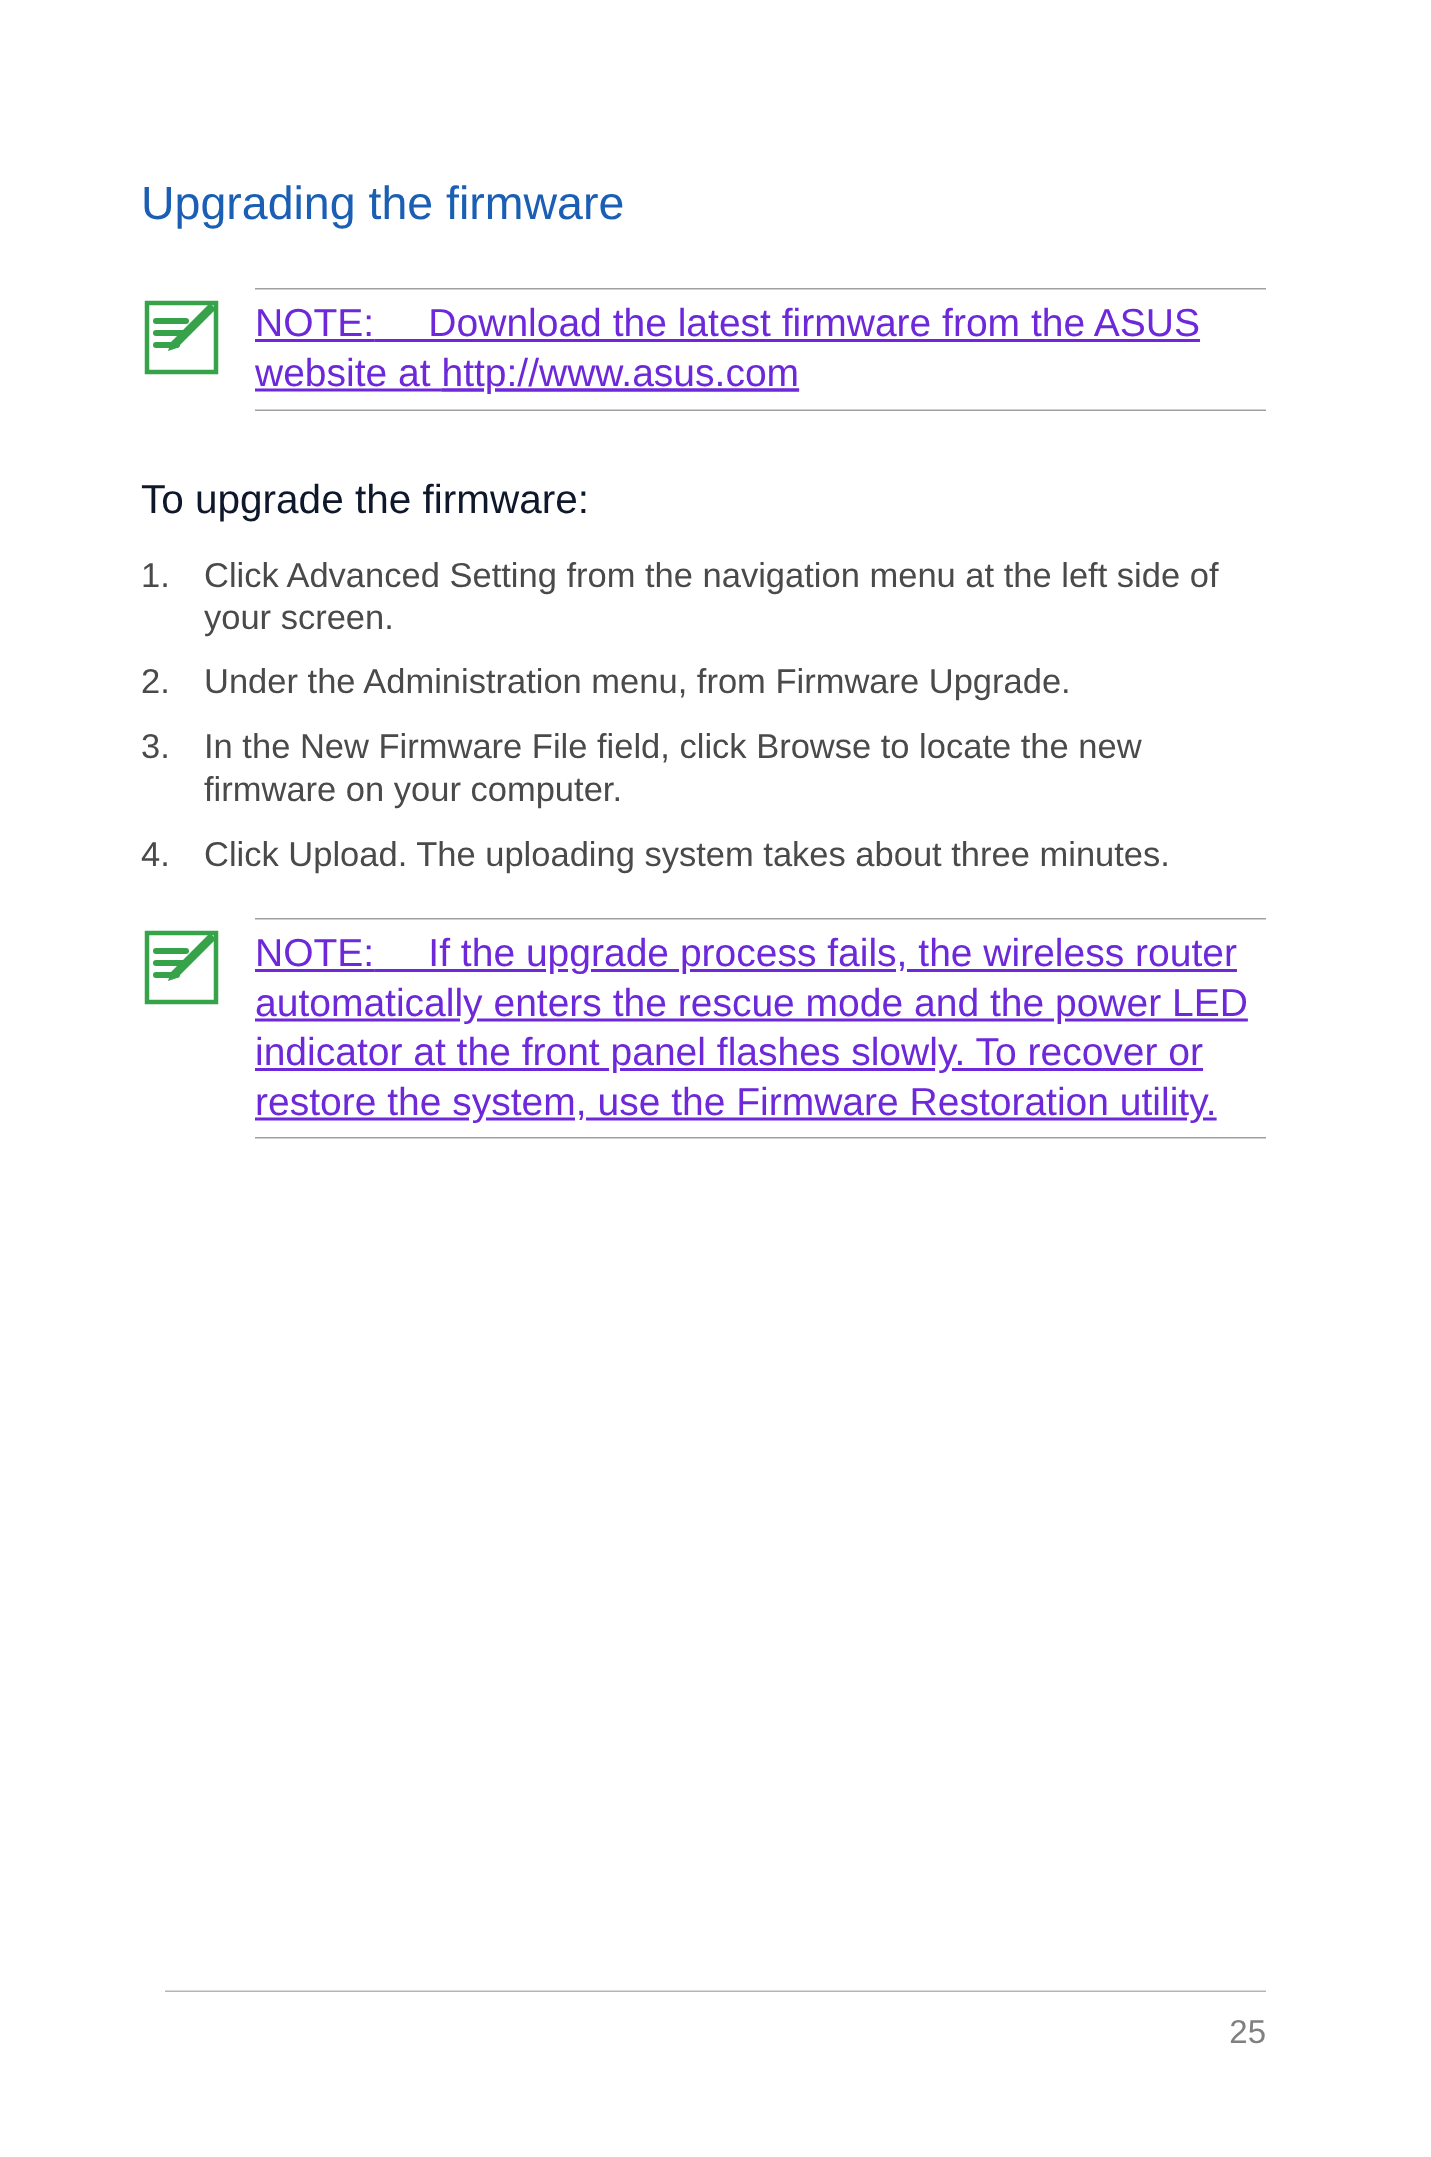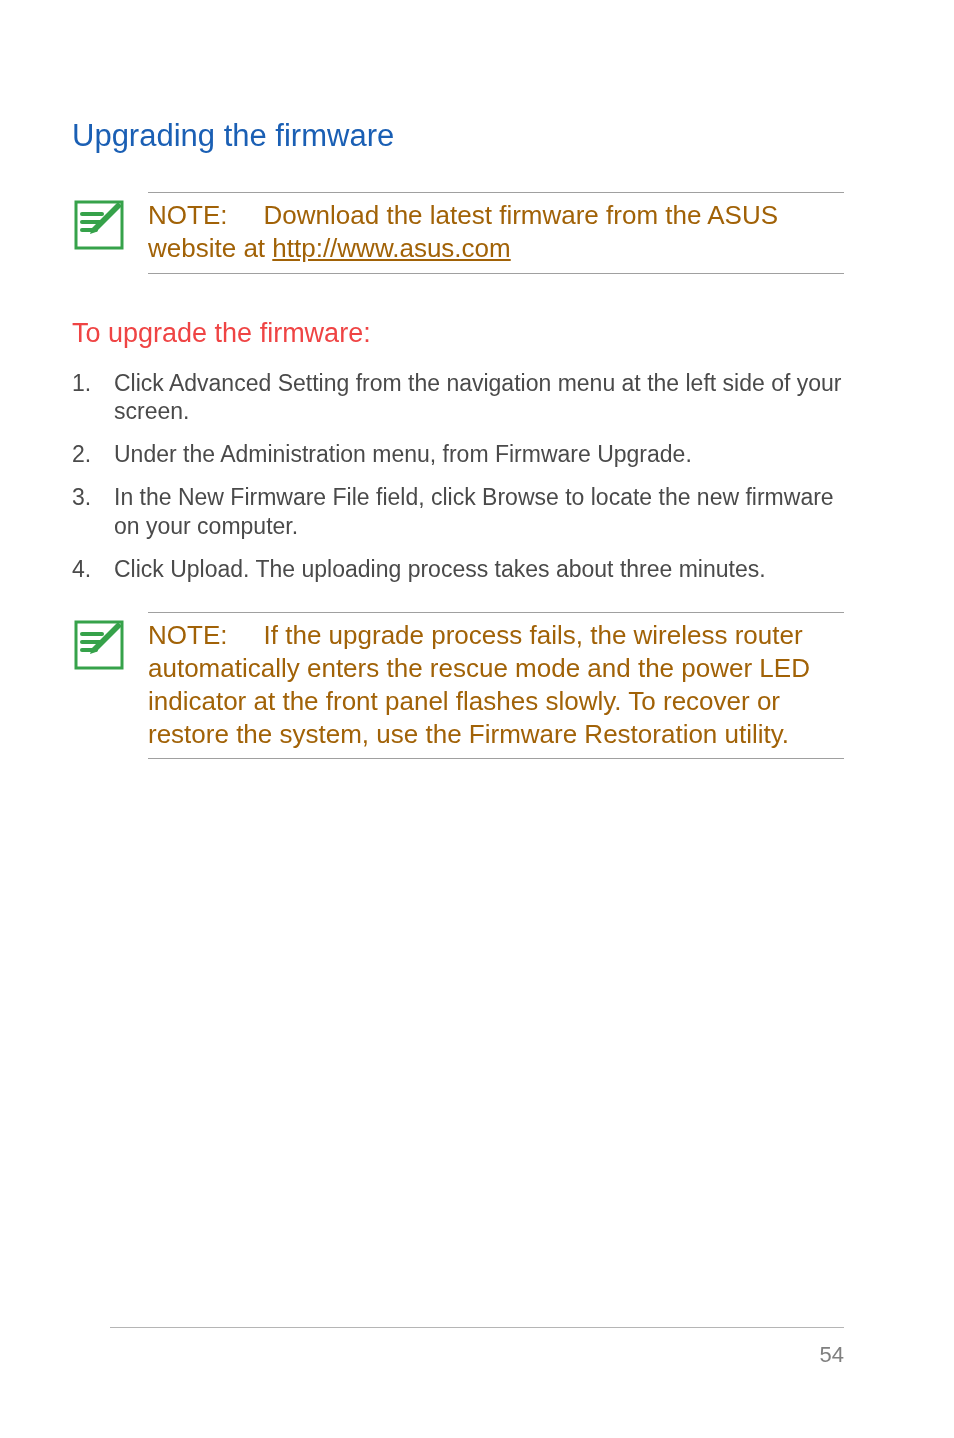--- a/index.html
+++ b/index.html
@@ -4,21 +4,21 @@
 <style>
   * { margin: 0; padding: 0; box-sizing: border-box; }
   html, body { width: 954px; height: 1438px; }
   body {
     font-family: "Segoe UI", "Myriad Pro", Arial, sans-serif;
     background: #ffffff;
     position: relative;
     color: #4a4a4a;
   }
   .page {
-    padding: 118px 110px 0 72px;
+    padding: 118px 110px 0 94px;
   }
   .section-heading {
     color: #1a5fb4;
     font-size: 31px;
     font-weight: 400;
     margin-bottom: 38px;
   }
   .note-block {
     display: flex;
     align-items: flex-start;
@@ -32,28 +32,29 @@
     margin-top: 6px;
   }
   .note-icon svg { width: 54px; height: 54px; display: block; }
   .note-text {
     flex: 1;
     border-top: 1px solid #a0a0a0;
     border-bottom: 1px solid #a0a0a0;
     padding: 6px 0 8px 0;
     font-size: 26px;
     line-height: 1.26;
-    color: #a16207;
+    color: #6d28d9;
+    text-decoration: underline;
   }
   .note-text .underline {
     text-decoration: underline;
   }
   .intro {
     font-size: 27px;
-    color: #ef4444;
+    color: #0f172a;
     margin-bottom: 20px;
   }
   ol.steps {
     list-style: none;
     counter-reset: step;
     font-size: 23px;
     line-height: 1.26;
     color: #4a4a4a;
     margin-bottom: 28px;
   }
@@ -104,33 +105,33 @@
       <span>NOTE:</span><span>&nbsp;&nbsp;&nbsp;&nbsp;&nbsp;Download the latest firmware from the ASUS website at </span><span class="underline">http://www.asus.com</span>
     </div>
   </div>
 
   <p class="intro">To upgrade the firmware:</p>
 
   <ol class="steps">
     <li>Click Advanced Setting from the navigation menu at the left side of your screen.</li>
     <li>Under the Administration menu, from Firmware Upgrade.</li>
     <li>In the New Firmware File field, click Browse to locate the new firmware on your computer.</li>
-    <li>Click Upload. The uploading process takes about three minutes.</li>
+    <li>Click Upload. The uploading system takes about three minutes.</li>
   </ol>
 
   <div class="note-block">
     <div class="note-icon">
       <svg viewBox="0 0 54 54">
         <rect x="4" y="4" width="46" height="46" fill="none" stroke="#36a24a" stroke-width="3"></rect>
         <line x1="10" y1="16" x2="30" y2="16" stroke="#36a24a" stroke-width="4" stroke-linecap="round"></line>
         <line x1="10" y1="24" x2="28" y2="24" stroke="#36a24a" stroke-width="4" stroke-linecap="round"></line>
         <line x1="10" y1="32" x2="24" y2="32" stroke="#36a24a" stroke-width="4" stroke-linecap="round"></line>
         <path d="M20 30 L46 4 L50 8 L24 34 L18 36 Z" fill="#36a24a"></path>
       </svg>
     </div>
     <div class="note-text">
       <span>NOTE:</span><span>&nbsp;&nbsp;&nbsp;&nbsp;&nbsp;If the upgrade process fails, the wireless router automatically enters the rescue mode and the power LED indicator at the front panel flashes slowly. To recover or restore the system, use the Firmware Restoration utility.</span>
     </div>
   </div>
 </div>
 
 <div class="bottom-rule"></div>
-<div class="page-number">54</div>
+<div class="page-number">25</div>
 
 </body></html>

